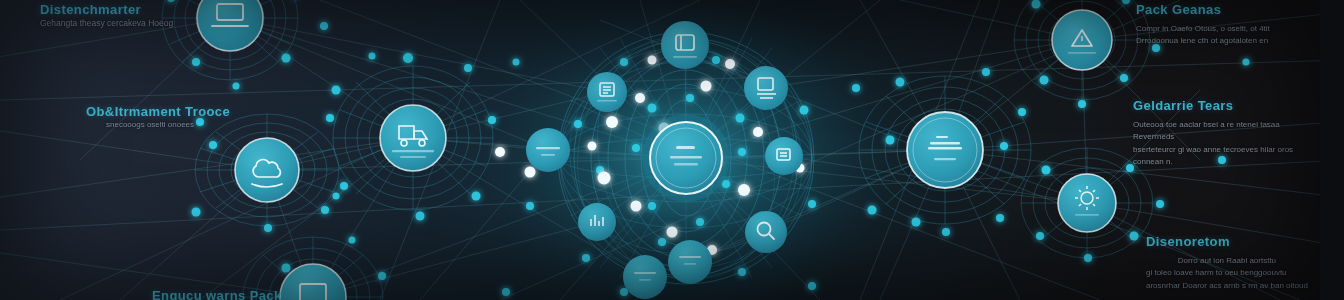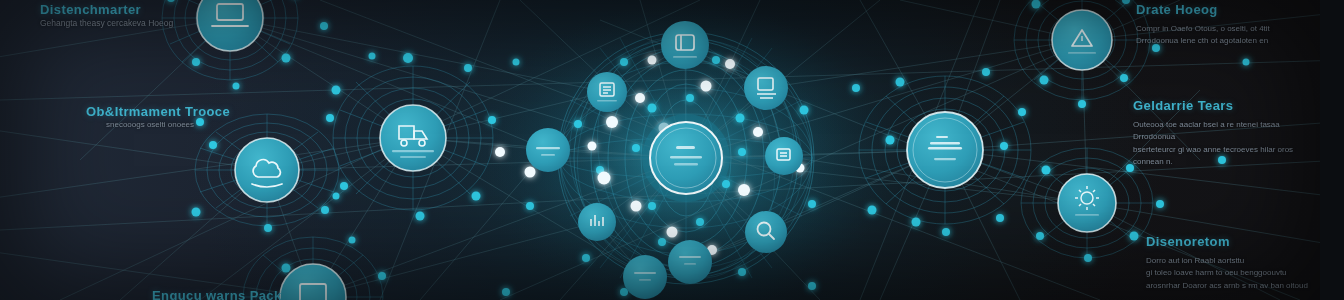--- a/index.html
+++ b/index.html
@@ -503,33 +503,33 @@
   <div class="txtblock" style="left:86px;top:104px;">
     <div class="hd blur1" style="font-size:13px;">Ob&amp;Itrmament Trooce</div>
     <div class="bd blur2" style="font-size:8px;margin-left:20px;">snecooogs oselti onoees</div>
   </div>
 
   <div class="txtblock" style="left:152px;top:288px;">
     <div class="hd blur1" style="font-size:13px;">Engucu warns Pack</div>
   </div>
 
   <div class="txtblock" style="left:1136px;top:2px;">
-    <div class="hd blur1" style="font-size:13px;">Drate Hoeog</div>
+    <div class="hd blur1" style="font-size:13px;">Pack Geanas</div>
     <div class="bd blur2" style="font-size:8px;margin-top:6px;">Compr in Oaefo Otous, o oselti, ot 4tit</div>
     <div class="bd blur2" style="font-size:8px;">Drrodoonua lene cth ot agotaloten en</div>
   </div>
 
   <div class="txtblock" style="left:1133px;top:98px;">
     <div class="hd blur1" style="font-size:13px;">Geldarrie Tears</div>
-    <div class="bd blur2" style="font-size:8px;margin-top:6px;">Outeooa toe aaclar bsei a re ntenei tasaa Drrodoonua</div>
+    <div class="bd blur2" style="font-size:8px;margin-top:6px;">Outeooa toe aaclar bsei a re ntenei tasaa Reverrneds</div>
     <div class="bd blur2" style="font-size:8px;">bserteteurcr gi wao anne tecroeves hilar oros</div>
     <div class="bd blur2" style="font-size:8px;">connean n.</div>
   </div>
 
   <div class="txtblock" style="left:1146px;top:234px;">
     <div class="hd blur1" style="font-size:13px;">Disenoretom</div>
-    <div class="bd blur2" style="font-size:8px;margin-top:6px;">Dorro aut ion Raabl aortsttu</div>
+    <div class="bd blur2" style="font-size:8px;margin-top:6px;text-align:center;">Dorro aut ion Raabl aortsttu</div>
     <div class="bd blur2" style="font-size:8px;">gi toleo loave harm to oeu benggoouvtu</div>
     <div class="bd blur2" style="font-size:8px;">arosnrhar Doaror acs arnb s rm av ban oitoud</div>
   </div>
 
   <div class="vign"></div>
 </div>
 
 </body></html>

